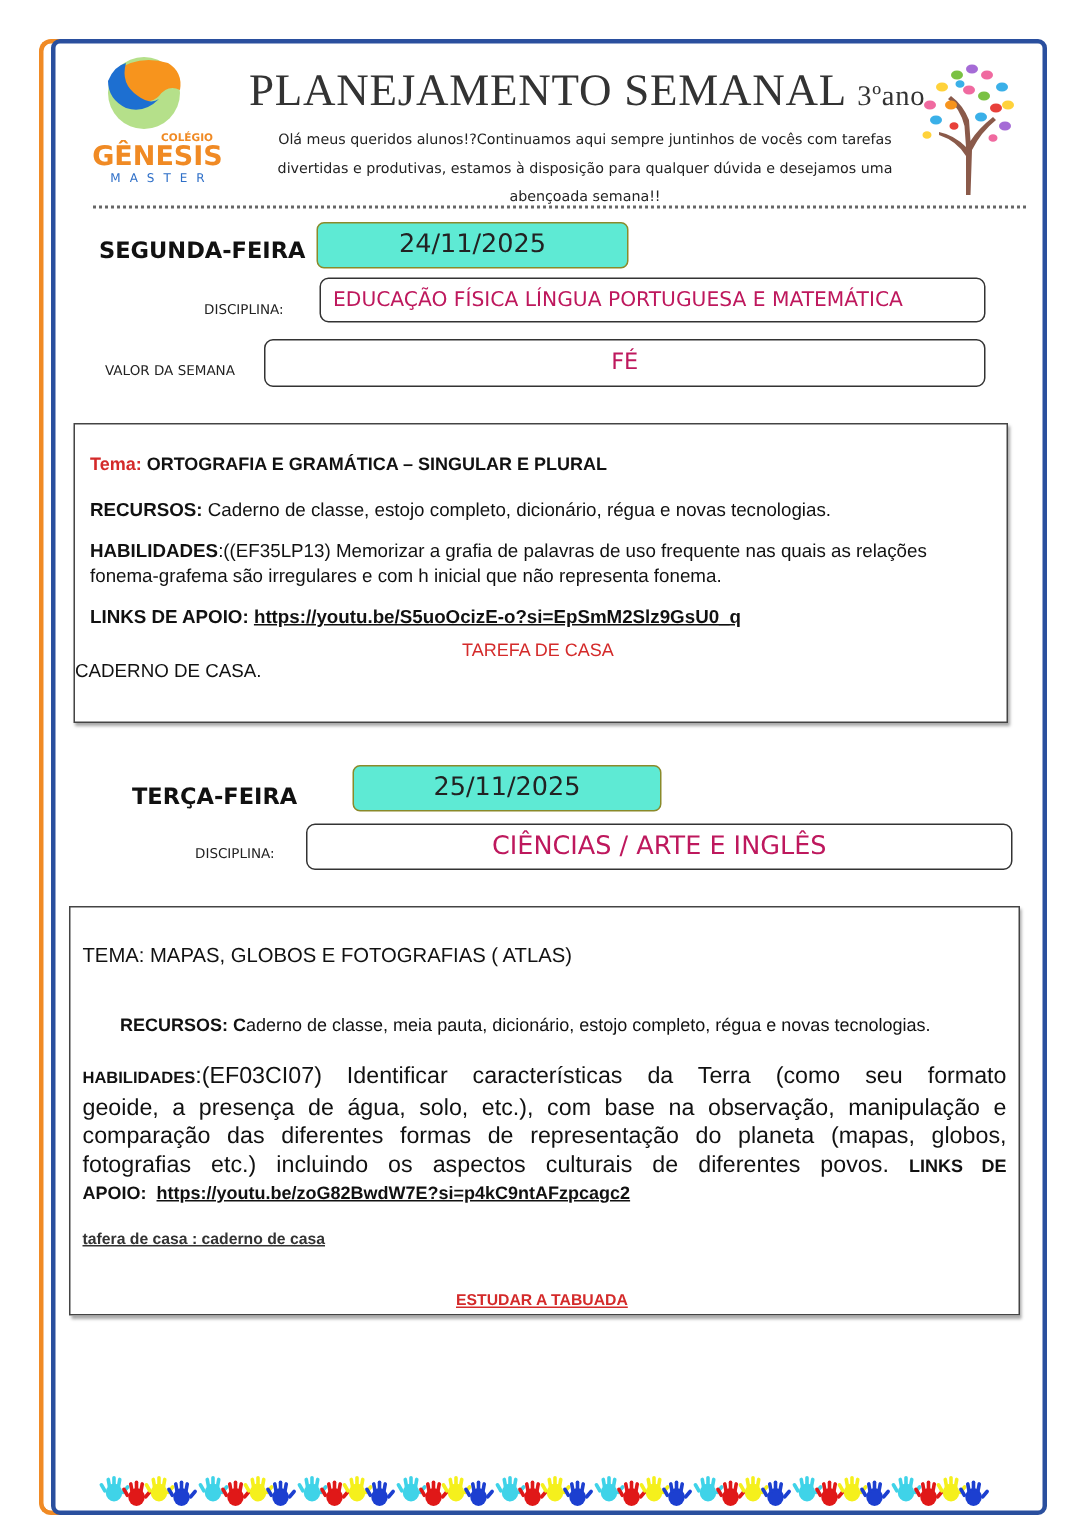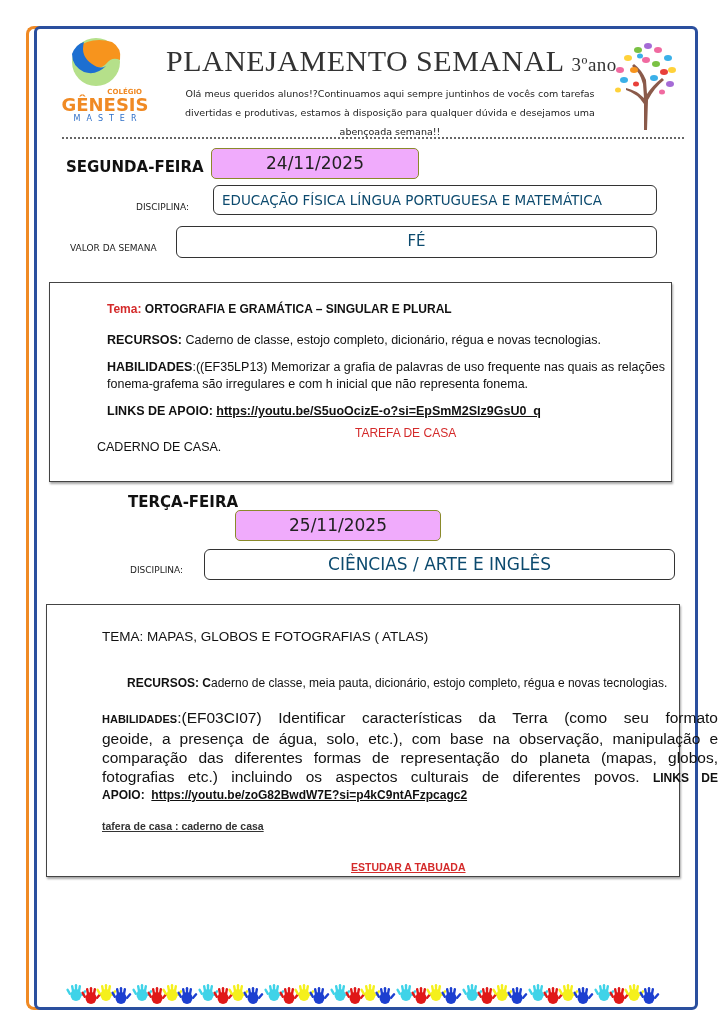--- a/index.html
+++ b/index.html
@@ -19,27 +19,27 @@
 
   
   .title { left: 166px; top: 44px; font-family: Liberation Serif, serif; font-size: 30px; color: #333; letter-spacing: 0.5px; white-space: nowrap; }
   .title .grade { font-size: 19px; }
   .intro { left: 170px; top: 84px; width: 440px; font-family: "DejaVu Sans", sans-serif; font-size: 9.5px; line-height: 19px; text-align: center; color: #222; }
   .tree { left: 610px; top: 40px; width: 70px; height: 92px; }
   .dotted { left: 62px; top: 137px; width: 622px; border-top: 2px dotted #666; }
 
   
   .day-label { font-family: "DejaVu Sans", sans-serif; font-weight: bold; font-size: 15px; color: #111; white-space: nowrap; }
-  .date-box { background: #f0abfc; border: 1px solid #8a8a2a; border-radius: 5px; text-align: center; font-family: "DejaVu Sans", sans-serif; font-size: 17px; color: #222; box-sizing: border-box; }
+  .date-box { background: #5eead4; border: 1px solid #8a8a2a; border-radius: 5px; text-align: center; font-family: "DejaVu Sans", sans-serif; font-size: 17px; color: #222; box-sizing: border-box; }
   .small-label { font-family: "DejaVu Sans", sans-serif; font-size: 9px; color: #222; white-space: nowrap; }
-  .field-box { border: 1px solid #333; border-radius: 6px; box-sizing: border-box; font-family: "DejaVu Sans", sans-serif; color: #0c4a6e; }
+  .field-box { border: 1px solid #333; border-radius: 6px; box-sizing: border-box; font-family: "DejaVu Sans", sans-serif; color: #be185d; }
 
   
   .content-box { border: 1px solid #444; box-sizing: border-box; box-shadow: 1px 2px 2px rgba(0,0,0,0.35); font-family: "Liberation Sans", sans-serif; }
-  .p { position: absolute; white-space: nowrap; font-size: 12.5px; margin-left: 47px; }
+  .p { position: absolute; white-space: nowrap; font-size: 12.5px; }
   .red { color: #d42a2a; }
   .b { font-weight: bold; }
   .link { font-weight: bold; text-decoration: underline; color: #111; text-align: center; }
 
   
   .hands { left: 66px; top: 982px; width: 600px; height: 24px; }
 </style>
 </head>
 <body>
 
@@ -114,21 +114,21 @@
   </div>
   <div class="p" style="left:10px; top:94px;">fonema-grafema são irregulares e com h inicial que não representa fonema.</div>
   <div class="p b" style="left:10px; top:121px;">
     <span>LINKS DE APOIO:</span>
     <span class="link">https://youtu.be/S5uoOcizE-o?si=EpSmM2Slz9GsU0_q</span>
   </div>
   <div class="p red" style="left:258px; top:143px; font-size:12px;">TAREFA DE CASA</div>
   <div class="p" style="left:0; top:157px;">CADERNO DE CASA.</div>
 </div>
 
-<div class="abs day-label" style="left:88px; top:493px;margin-left:40px;">TERÇA-FEIRA</div>
+<div class="abs day-label" style="left:88px; top:522px;">TERÇA-FEIRA</div>
 <div class="abs date-box" style="left:235px; top:510px; width:206px; height:31px; line-height:29px;">25/11/2025</div>
 <div class="abs small-label" style="left:130px; top:565px;">DISCIPLINA:</div>
 <div class="abs field-box" style="left:204px; top:549px; width:471px; height:31px; line-height:29px; text-align:center; font-size:17px;">CIÊNCIAS / ARTE E INGLÊS</div>
 
 <div class="abs content-box" style="left:46px; top:604px; width:634px; height:273px;">
   <div class="p" style="left:8px; top:24px; font-size:13.5px;">TEMA: MAPAS, GLOBOS E FOTOGRAFIAS  ( ATLAS)</div>
   <div class="p" style="left:8px; top:71px; font-size:12px;padding-left:25px;">
     <span class="b">RECURSOS: C</span><span>aderno de classe,  meia pauta, dicionário, estojo completo, régua e novas tecnologias.</span>
   </div>
   <div class="p" style="left:8px; top:103px; width:616px; font-size:15.5px; line-height:19px; white-space:normal;">

